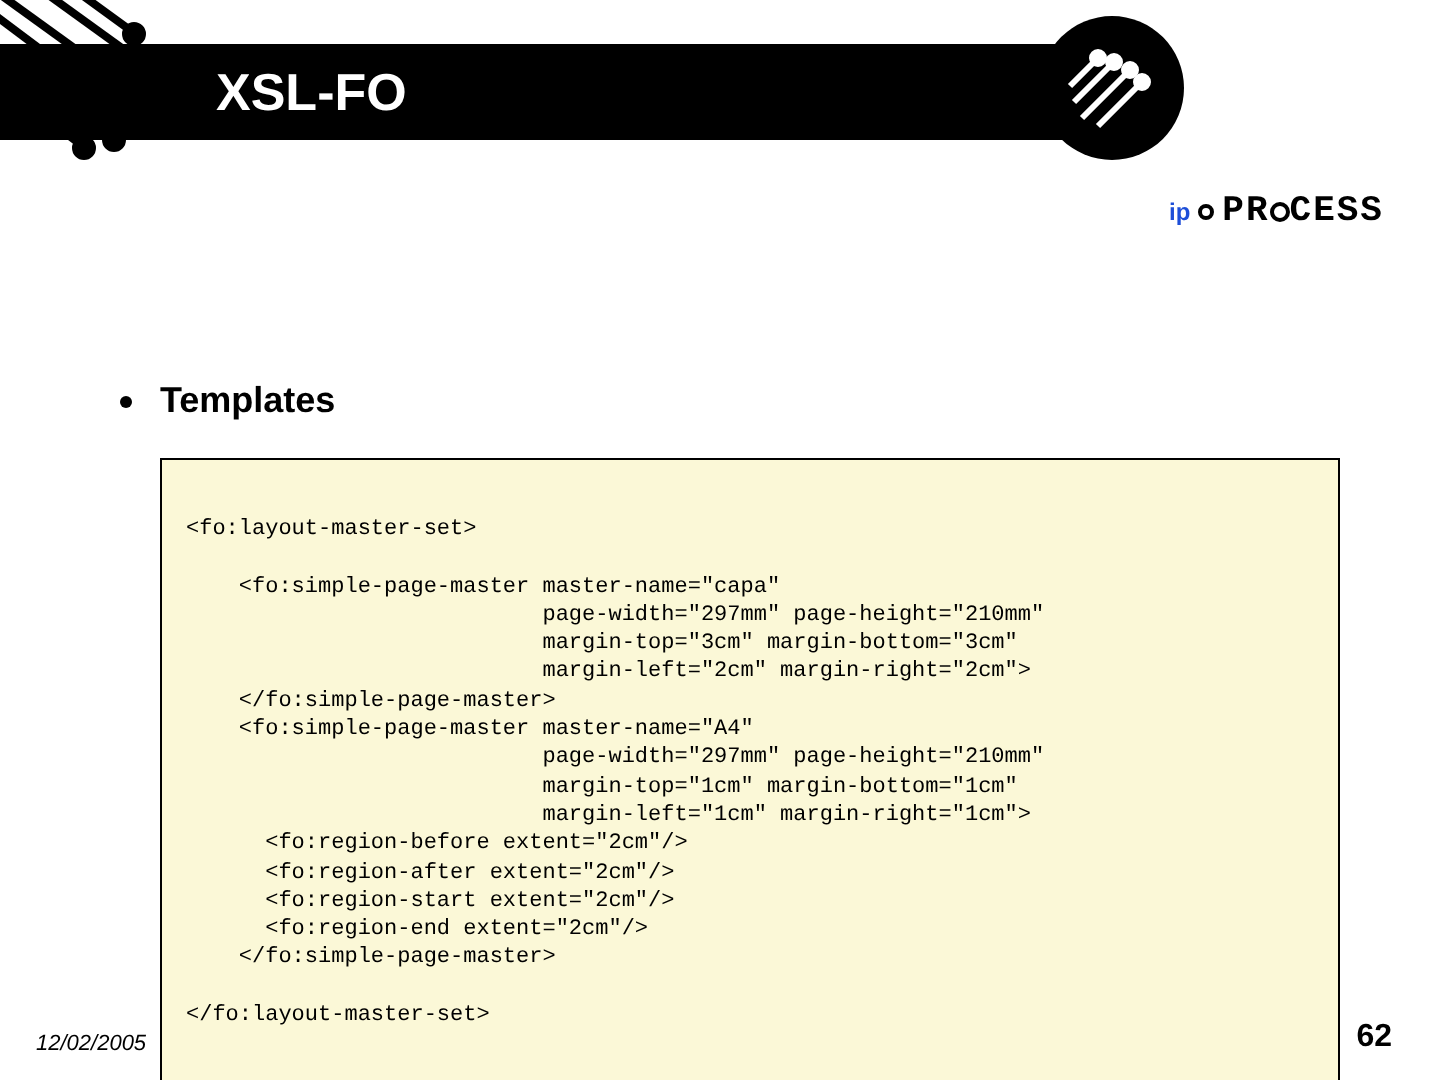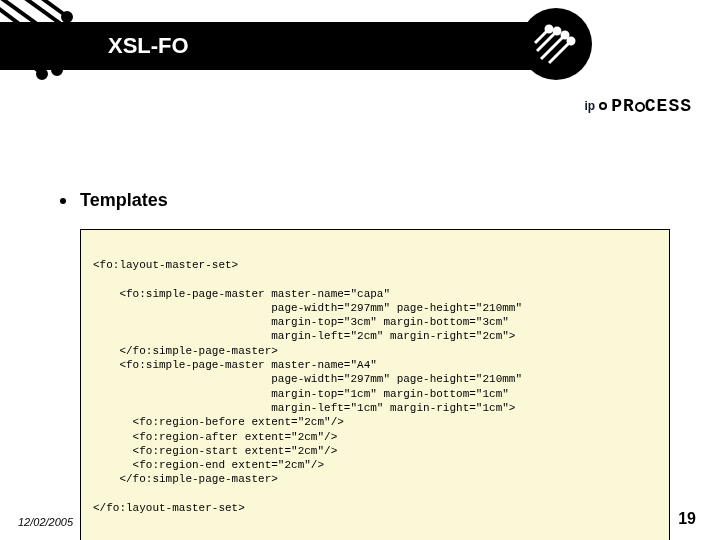--- a/index.html
+++ b/index.html
@@ -18,21 +18,21 @@
     width: 580px;
     height: 48px;
     background: #000;
     border-radius: 0 24px 24px 0;
     display: flex;
     align-items: center;
     padding-left: 108px;
   }
   .header-title {
     color: #fff;
-    font-size: 22px;
+    font-size: 26px;
     font-weight: bold;
   }
   .circuit {
     position: absolute;
     top: 0;
     left: 0;
     width: 110px;
     height: 90px;
   }
   .circle-logo {
@@ -48,21 +48,21 @@
     justify-content: center;
   }
   .brand {
     position: absolute;
     top: 96px;
     right: 28px;
     display: flex;
     align-items: center;
     gap: 4px;
   }
-  .brand .ip { font-size: 12px; font-weight: bold; color: #0f172a; }
+  .brand .ip { font-size: 12px; font-weight: bold; color: #1d4ed8; }
   .brand .dot1 { width: 8px; height: 8px; border: 2px solid #000; border-radius: 50%; }
   .brand .txt { font-size: 18px; font-weight: bold; letter-spacing: 1px; color: #000; font-family: Liberation Mono, monospace; }
   .brand .txt .o { display:inline-block; width:10px; height:10px; border:2px solid #000; border-radius:50%; vertical-align: -1px;}
   .content {
     position: absolute;
     top: 146px;
     left: 50px;
     width: 640px;
     margin-top: 44px;
   }
@@ -181,14 +181,14 @@
 <span>      &lt;fo:region-after extent="2cm"/&gt;</span>
 <span>      &lt;fo:region-start extent="2cm"/&gt;</span>
 <span>      &lt;fo:region-end extent="2cm"/&gt;</span>
 <span>    &lt;/fo:simple-page-master&gt;</span>
 <span></span>
 <span>&lt;/fo:layout-master-set&gt;</span></div>
 </div>
 
 <div class="footer">
   <span class="date">12/02/2005</span>
-  <span class="pagenum">19</span>
+  <span class="pagenum">62</span>
 </div>
 
 </body></html>

